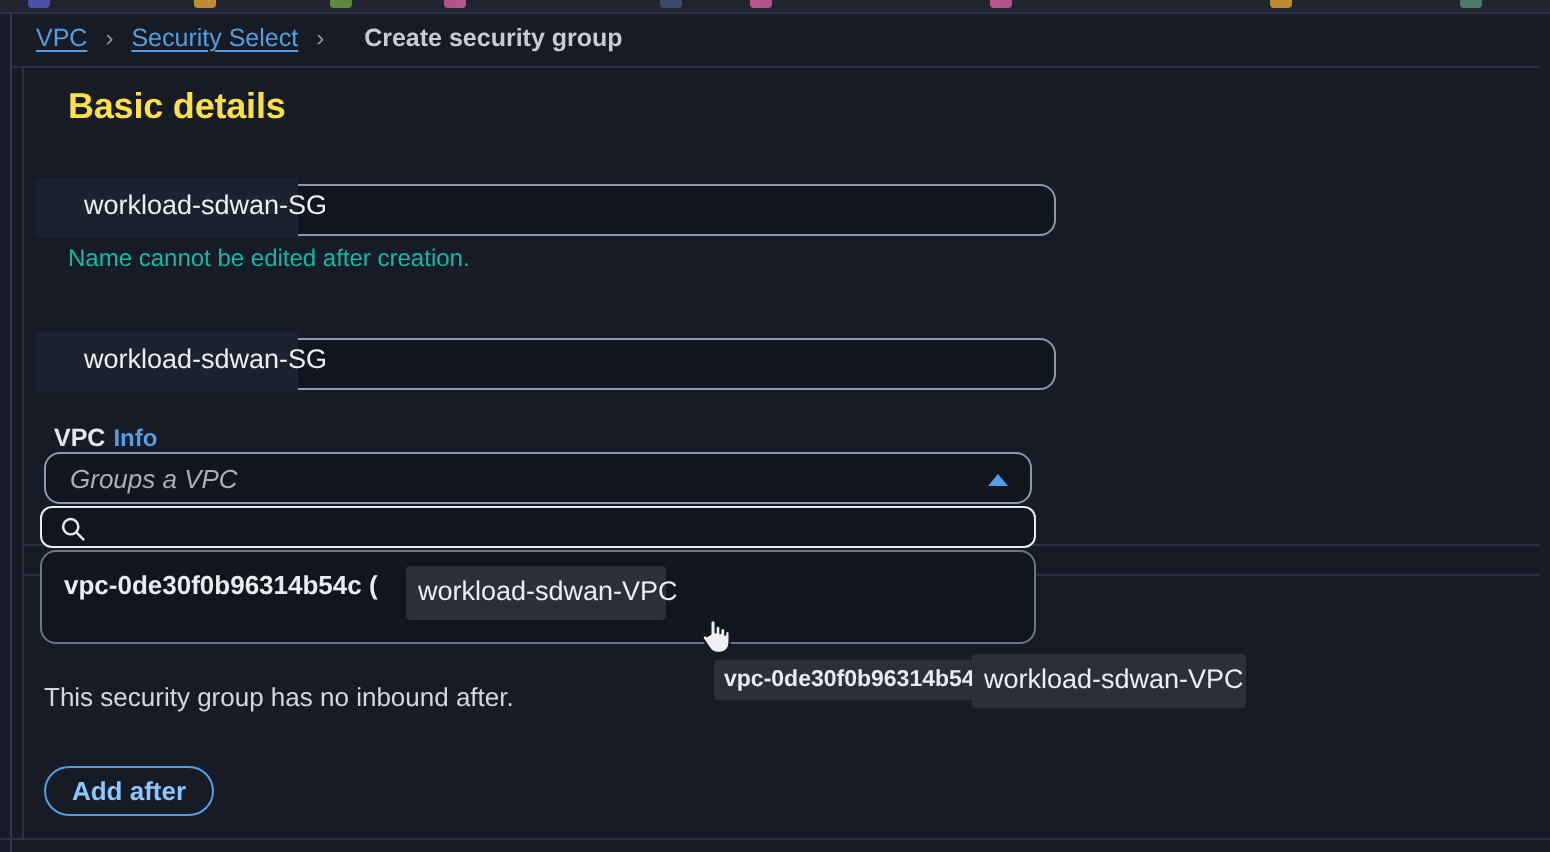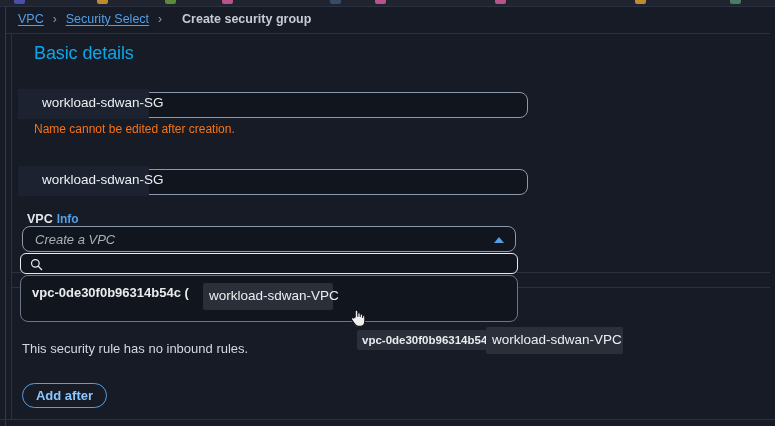--- a/index.html
+++ b/index.html
@@ -88,22 +88,22 @@
     top: 34px; left: 11px;
     width: 759px; height: 385px;
     border-left: 1px solid #2b3140;
     background: #161b25;
   }
 
   .section-title {
     position: absolute;
     top: 9px; left: 22px;
     font-size: 18px;
-    font-weight: normal;
-    color: #0ea5e9;
+    font-weight: bold;
+    color: #fde047;
     letter-spacing: -0.1px;
   }
 
   
   .field-label {
     position: absolute;
     font-size: 12.5px;
     font-weight: bold;
     color: #e4e6ea;
     white-space: nowrap;
@@ -141,21 +141,21 @@
     left: 12px;
     font-size: 13.5px;
     color: #eceef1;
     white-space: nowrap;
   }
 
   .helper-text {
     position: absolute;
     left: 22px;
     font-size: 12px;
-    color: #f97316;
+    color: #14b8a6;
     white-space: nowrap;
   }
 
   
   .select-box {
     position: absolute;
     top: 226px; left: 22px;
     width: 494px; height: 26px;
     background: #11151d;
     border: 1px solid #8d99ab;
@@ -351,21 +351,21 @@
 
 </div>
 
 <div class="autofill-overlay" style="top:89px"></div>
 <div class="autofill-text" style="top:95px;left:42px">workload-sdwan-SG</div>
 
 <div class="autofill-overlay" style="top:166px"></div>
 <div class="autofill-text" style="top:172px;left:42px">workload-sdwan-SG</div>
 
 <div class="select-box">
-  <span class="select-placeholder">Create a VPC</span>
+  <span class="select-placeholder">Groups a VPC</span>
   <span class="caret-up"></span>
 </div>
 
 <div class="sec-rule" style="top:272px"></div>
 <div class="sec-rule" style="top:287px"></div>
 
 <div class="dropdown">
   <div class="dd-search">
     <svg class="dd-search-icon" viewBox="0 0 16 16">
       <circle cx="6.6" cy="6.6" r="4.7" fill="none" stroke="#e9ebee" stroke-width="1.5"></circle>
@@ -374,21 +374,21 @@
   </div>
   <div class="dd-list">
     <div class="dd-option">vpc-0de30f0b96314b54c (</div>
   </div>
 </div>
 
 <div class="option-overlay">
   <span>workload-sdwan-VPC</span>
 </div>
 
-<div class="no-rules-text">This security rule has no inbound rules.</div>
+<div class="no-rules-text">This security group has no inbound after.</div>
 <button class="add-rule-btn">Add after</button>
 
 <div class="tooltip">vpc-0de30f0b96314b54c (</div>
 <div class="tooltip-overlay">
   <span>workload-sdwan-VPC</span>
 </div>
 
 <div class="bottom-rule"></div>
 
 <svg class="cursor-hand" viewBox="0 0 16 20">

